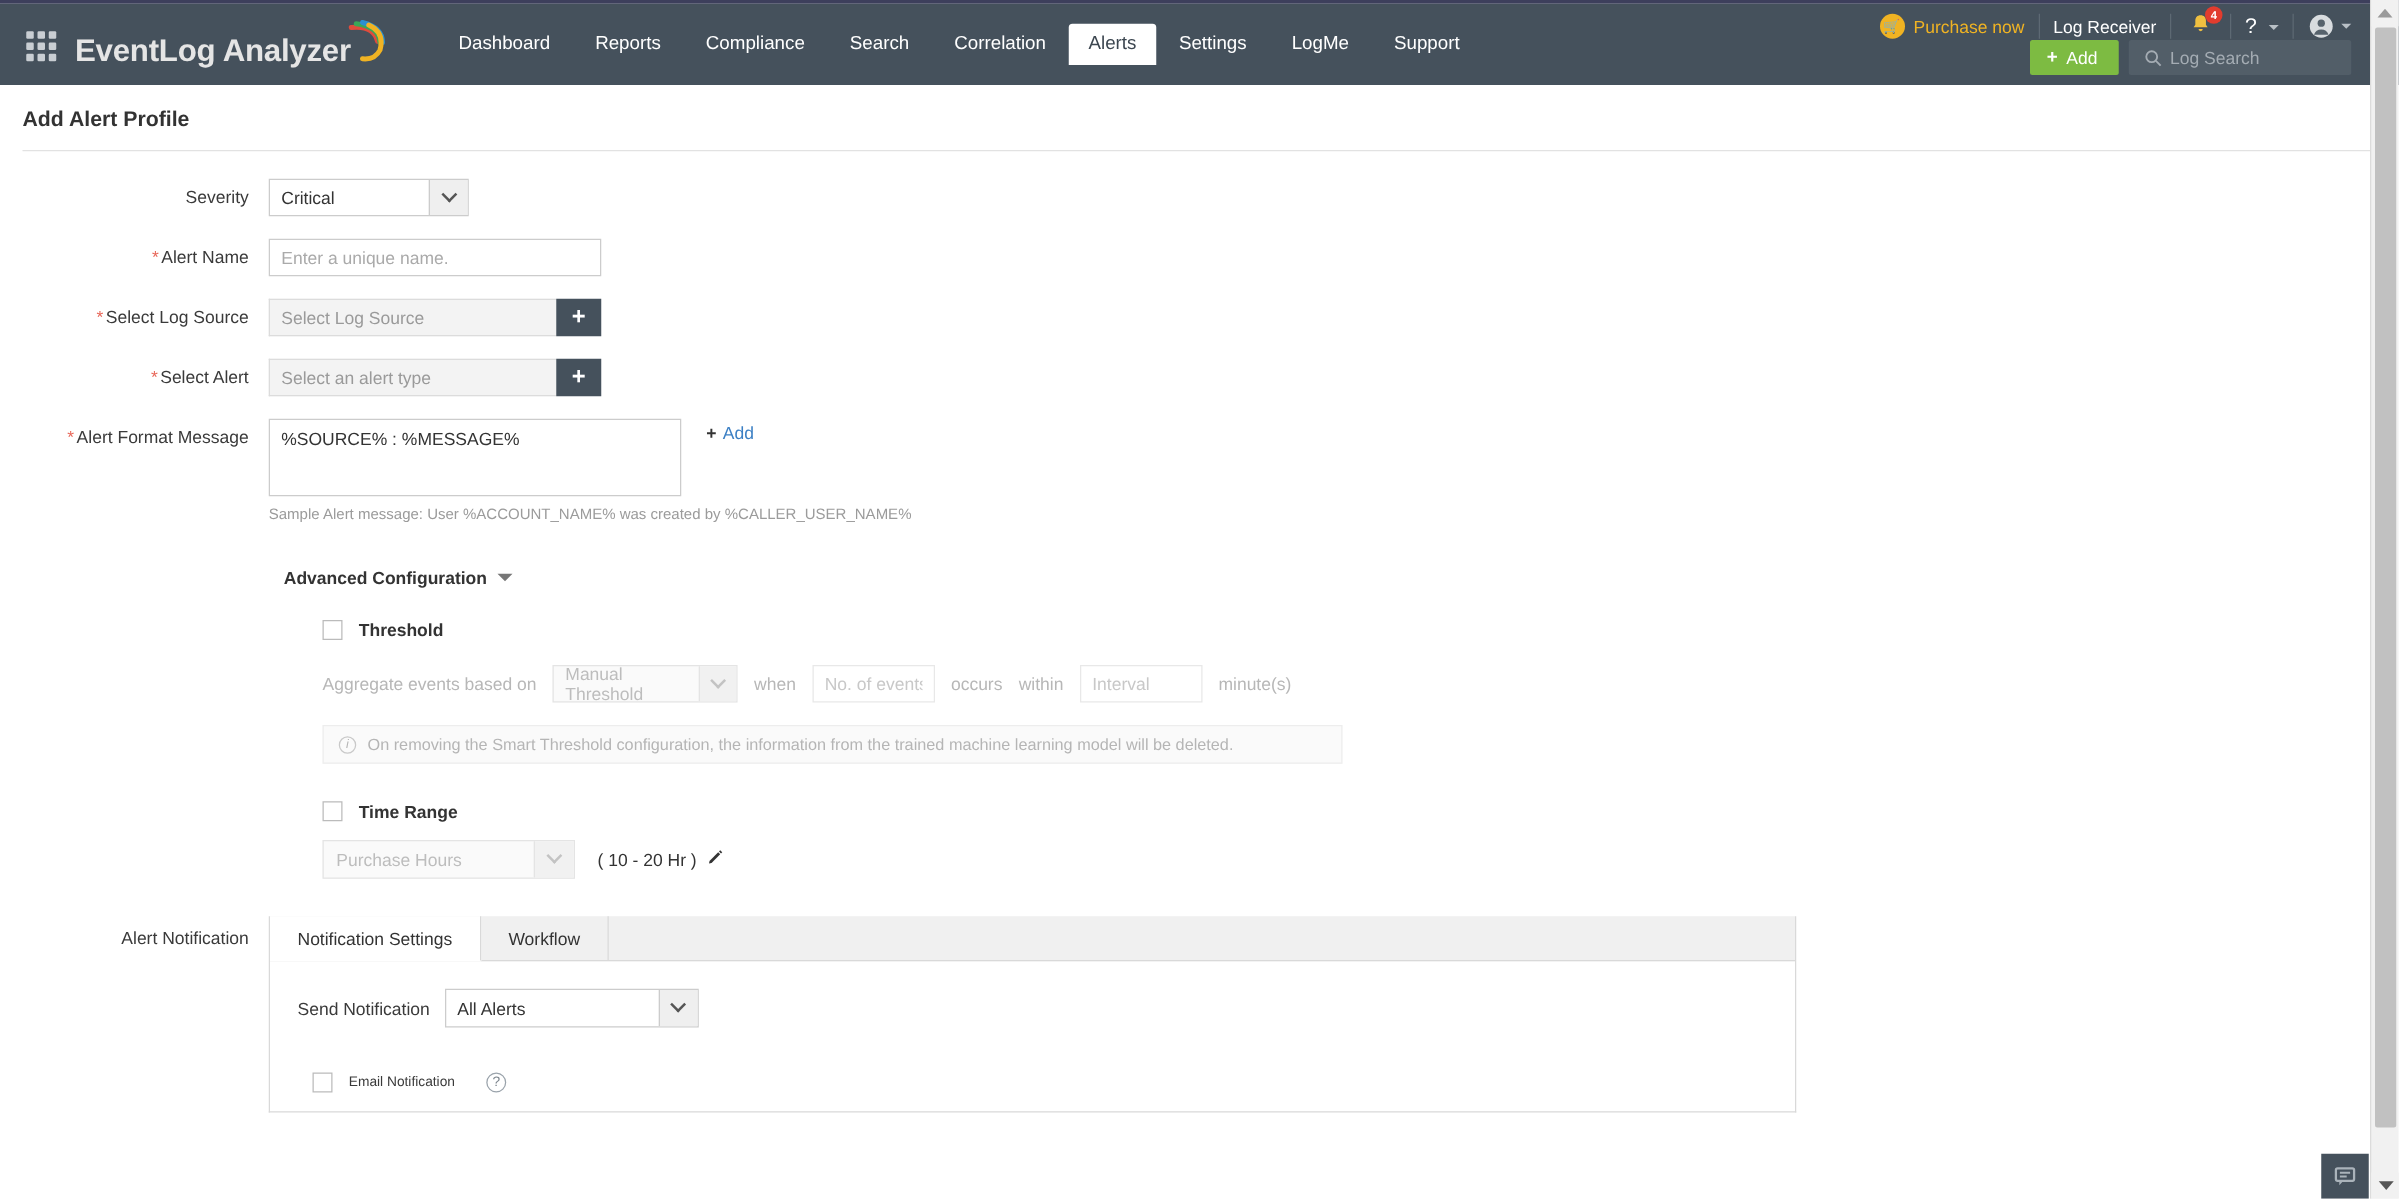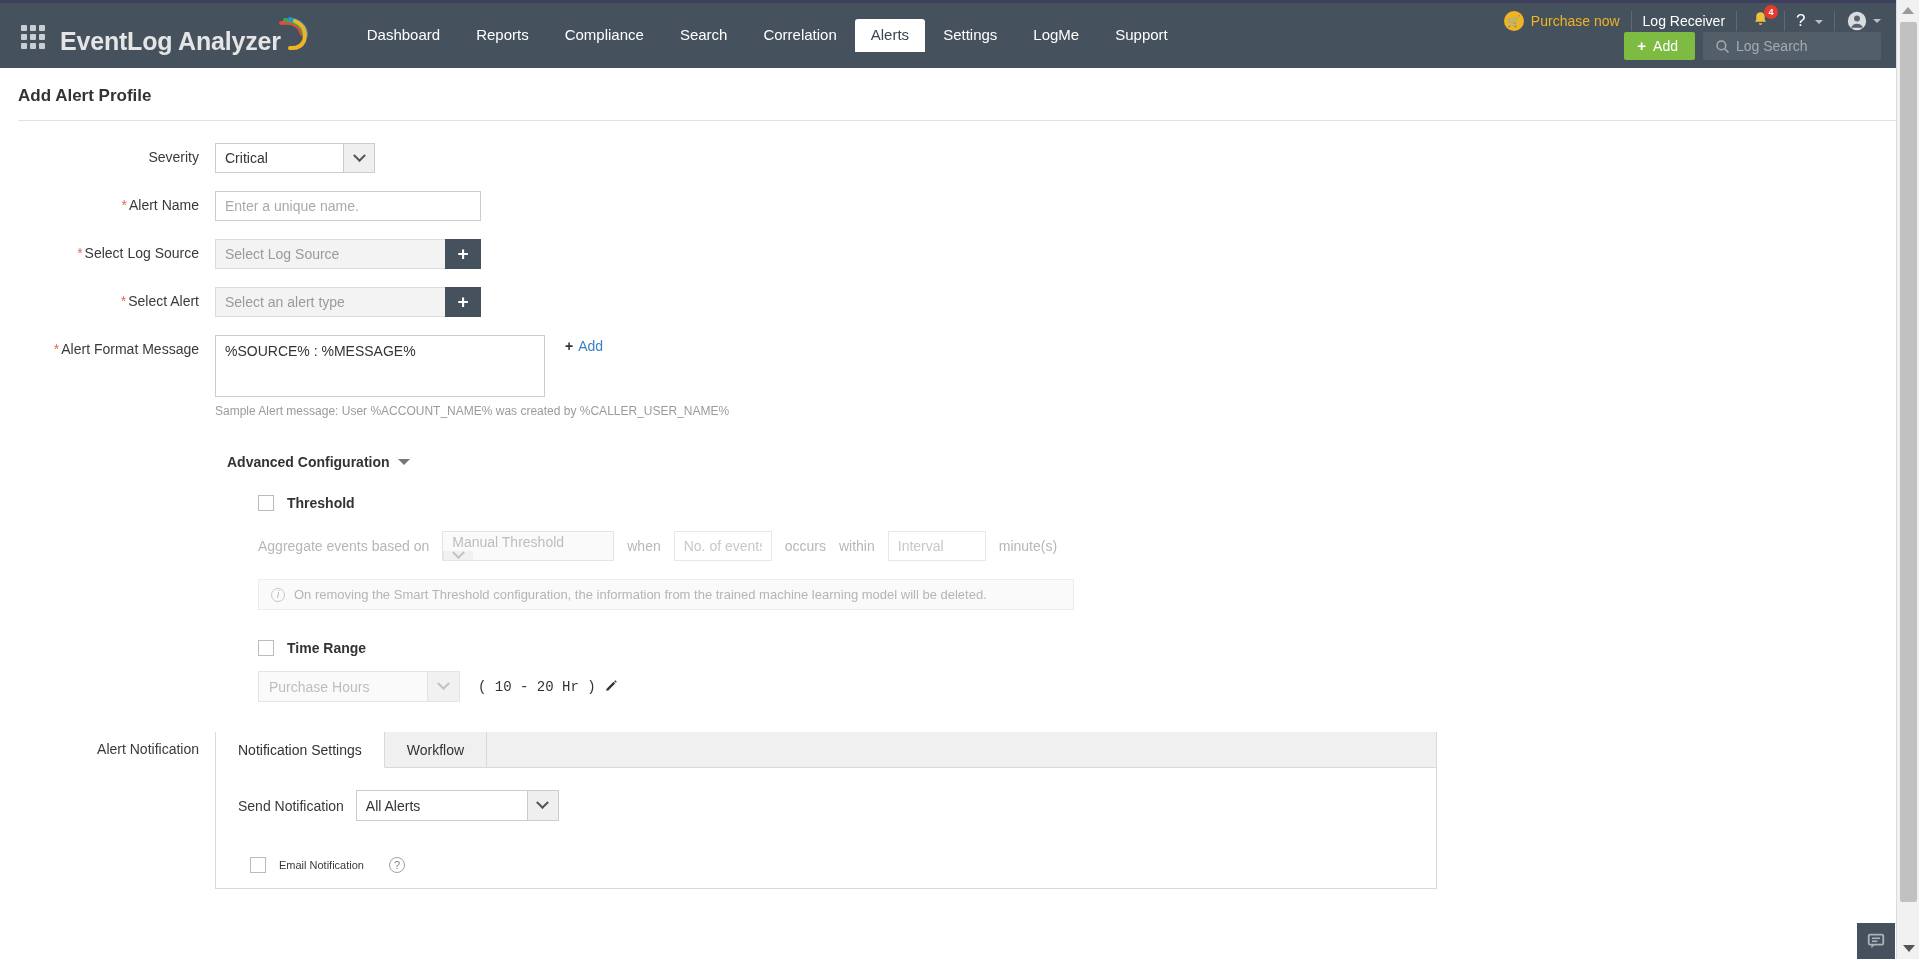--- a/index.html
+++ b/index.html
@@ -192,21 +192,21 @@
   .chk {
     width: 16px; height: 16px; border: 1px solid #bbb; background: #fff;
     display: inline-block; cursor: pointer; flex: none;
   }
   .chk-row { display: flex; align-items: center; gap: 13px; }
   .chk-lbl { font-size: 14px; font-weight: bold; color: #333; }
 
   .disabled-text { color: #b7b7b7; font-size: 14px; }
   .dis-select {
     display: flex; border: 1px solid #e4e4e4; height: 30px; background: #fafafa;
-    width: 172px; cursor: default; flex-direction: column;
+    width: 148px; cursor: default;
   }
   .dis-select .val { flex:1; display:flex; align-items:center; padding:0 9px; font-size:14px; color:#bdbdbd;}
   .dis-select .arrow { width: 30px; background: #f1f1f1; border-left: 1px solid #e4e4e4; display:flex; align-items:center; justify-content:center;}
   .chev-dis { display:inline-block; width:9px;height:9px; border-right:2px solid #c3c3c3; border-bottom:2px solid #c3c3c3; transform: rotate(45deg) translate(-2px,-2px);}
   .dis-input {
     width: 98px; height: 30px; border: 1px solid #e8e8e8; background: #fff;
     padding: 0 9px; font-size: 14px; color: #c0c0c0;
     font-family: "Liberation Sans", sans-serif; outline: none;
   }
   .dis-input::placeholder { color: #c8c8c8; }
@@ -223,21 +223,21 @@
     color: #b5b5b5; font-size: 10px; display: flex; align-items: center;
     justify-content: center; font-style: italic; flex: none;
   }
 
   .tr-select {
     display: flex; border: 1px solid #e4e4e4; height: 31px; background: #fafafa;
     width: 202px; cursor: default;
   }
   .tr-select .val { flex:1; display:flex; align-items:center; padding:0 10px; font-size:14px; color:#bdbdbd;}
   .tr-select .arrow { width: 32px; background: #f1f1f1; border-left:1px solid #e4e4e4; display:flex;align-items:center;justify-content:center;}
-  .hrs { font-size: 14px; color: #333; margin-left: 18px; font-family: Liberation Mono, monospace; }
+  .hrs { font-size: 14px; color: #333; margin-left: 18px; }
   .pencil { margin-left: 9px; cursor: pointer; }
 
   
   .notif-wrap { margin-left: 0; }
   .tabs-panel {
     width: 1222px; border: 1px solid #d9d9d9; background: #fff;
     border-top: none;
   }
   .tabs-head {
     display: flex; background: #f0f0f0; border-bottom: 1px solid #d9d9d9;

